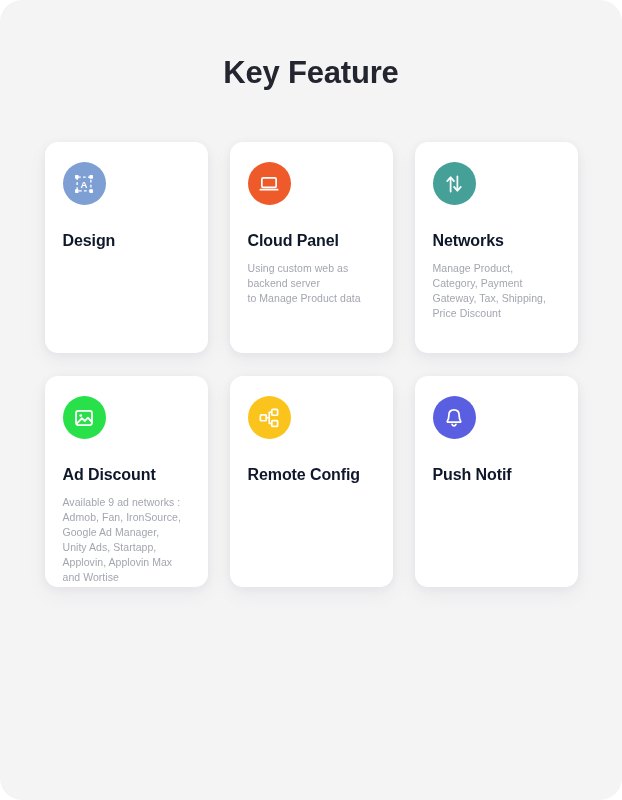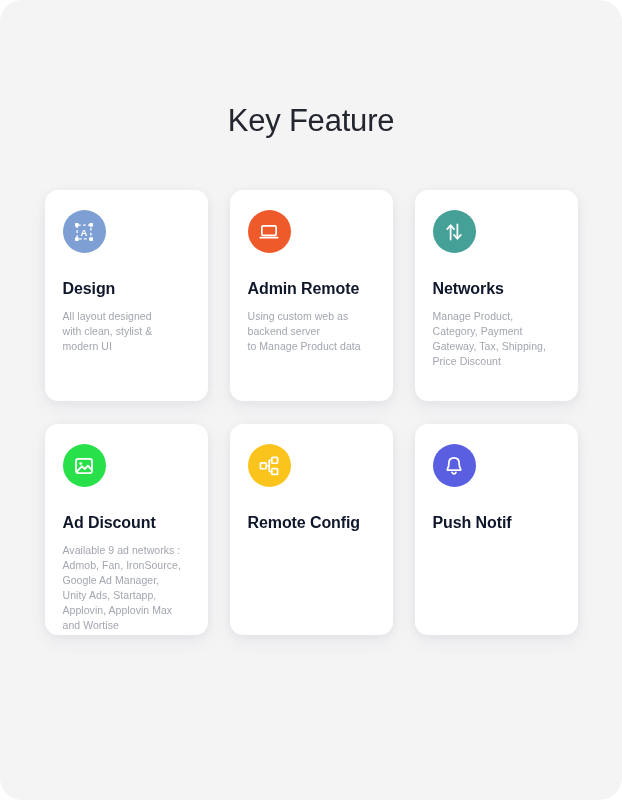--- a/index.html
+++ b/index.html
@@ -21,24 +21,24 @@
     width: 622px;
     height: 800px;
     background: #f4f4f5;
     border-radius: 22px;
     overflow: hidden;
   }
 
   .page-title {
     text-align: center;
     font-size: 31px;
-    font-weight: 400;
+    font-weight: 700;
     letter-spacing: -0.2px;
     color: #23252f;
-    padding-top: 103px;
+    padding-top: 55px;
   }
 
   .feature-grid {
     display: grid;
     grid-template-columns: repeat(3, 163px);
     grid-template-rows: 211px 211px;
     column-gap: 22px;
     row-gap: 23px;
     justify-content: center;
     margin-top: 51px;
@@ -96,33 +96,30 @@
         <svg width="22" height="22" viewBox="0 0 24 24" fill="none">
           <rect x="4.5" y="4.5" width="15" height="15" stroke="#ffffff" stroke-width="1.5" stroke-dasharray="3 2.4" rx="1"></rect>
           <rect x="2.2" y="2.2" width="4" height="4" rx="0.8" fill="#ffffff"></rect>
           <rect x="17.8" y="2.2" width="4" height="4" rx="0.8" fill="#ffffff"></rect>
           <rect x="2.2" y="17.8" width="4" height="4" rx="0.8" fill="#ffffff"></rect>
           <rect x="17.8" y="17.8" width="4" height="4" rx="0.8" fill="#ffffff"></rect>
           <text x="12" y="16.2" font-family="Liberation Sans, sans-serif" font-size="10.5" font-weight="700" fill="#ffffff" text-anchor="middle">A</text>
         </svg>
       </div>
       <div class="card-title">Design</div>
-      <div class="card-desc">All layout designed
-with clean, stylist &amp;
-modern UI</div>
     </div>
 
     <div class="feature-card">
       <div class="card-icon" style="background:#ef5a2b;">
         <svg width="22" height="22" viewBox="0 0 24 24" fill="none">
           <rect x="4.2" y="5.2" width="15.6" height="10.6" rx="1.6" stroke="#ffffff" stroke-width="1.9"></rect>
           <rect x="1.6" y="17.3" width="20.8" height="1.9" rx="0.95" fill="#ffffff"></rect>
         </svg>
       </div>
-      <div class="card-title">Admin Remote</div>
+      <div class="card-title">Cloud Panel</div>
       <div class="card-desc">Using custom web as
 backend server
 to Manage Product data</div>
     </div>
 
     <div class="feature-card">
       <div class="card-icon" style="background:#45a098;">
         <svg width="22" height="22" viewBox="0 0 24 24" fill="none">
           <path d="M8.3 20.2 L8.3 5.2" stroke="#ffffff" stroke-width="1.9" stroke-linecap="round"></path>
           <path d="M4.6 8.9 L8.3 4.6 L12 8.9" stroke="#ffffff" stroke-width="1.9" stroke-linecap="round" stroke-linejoin="round"></path>

